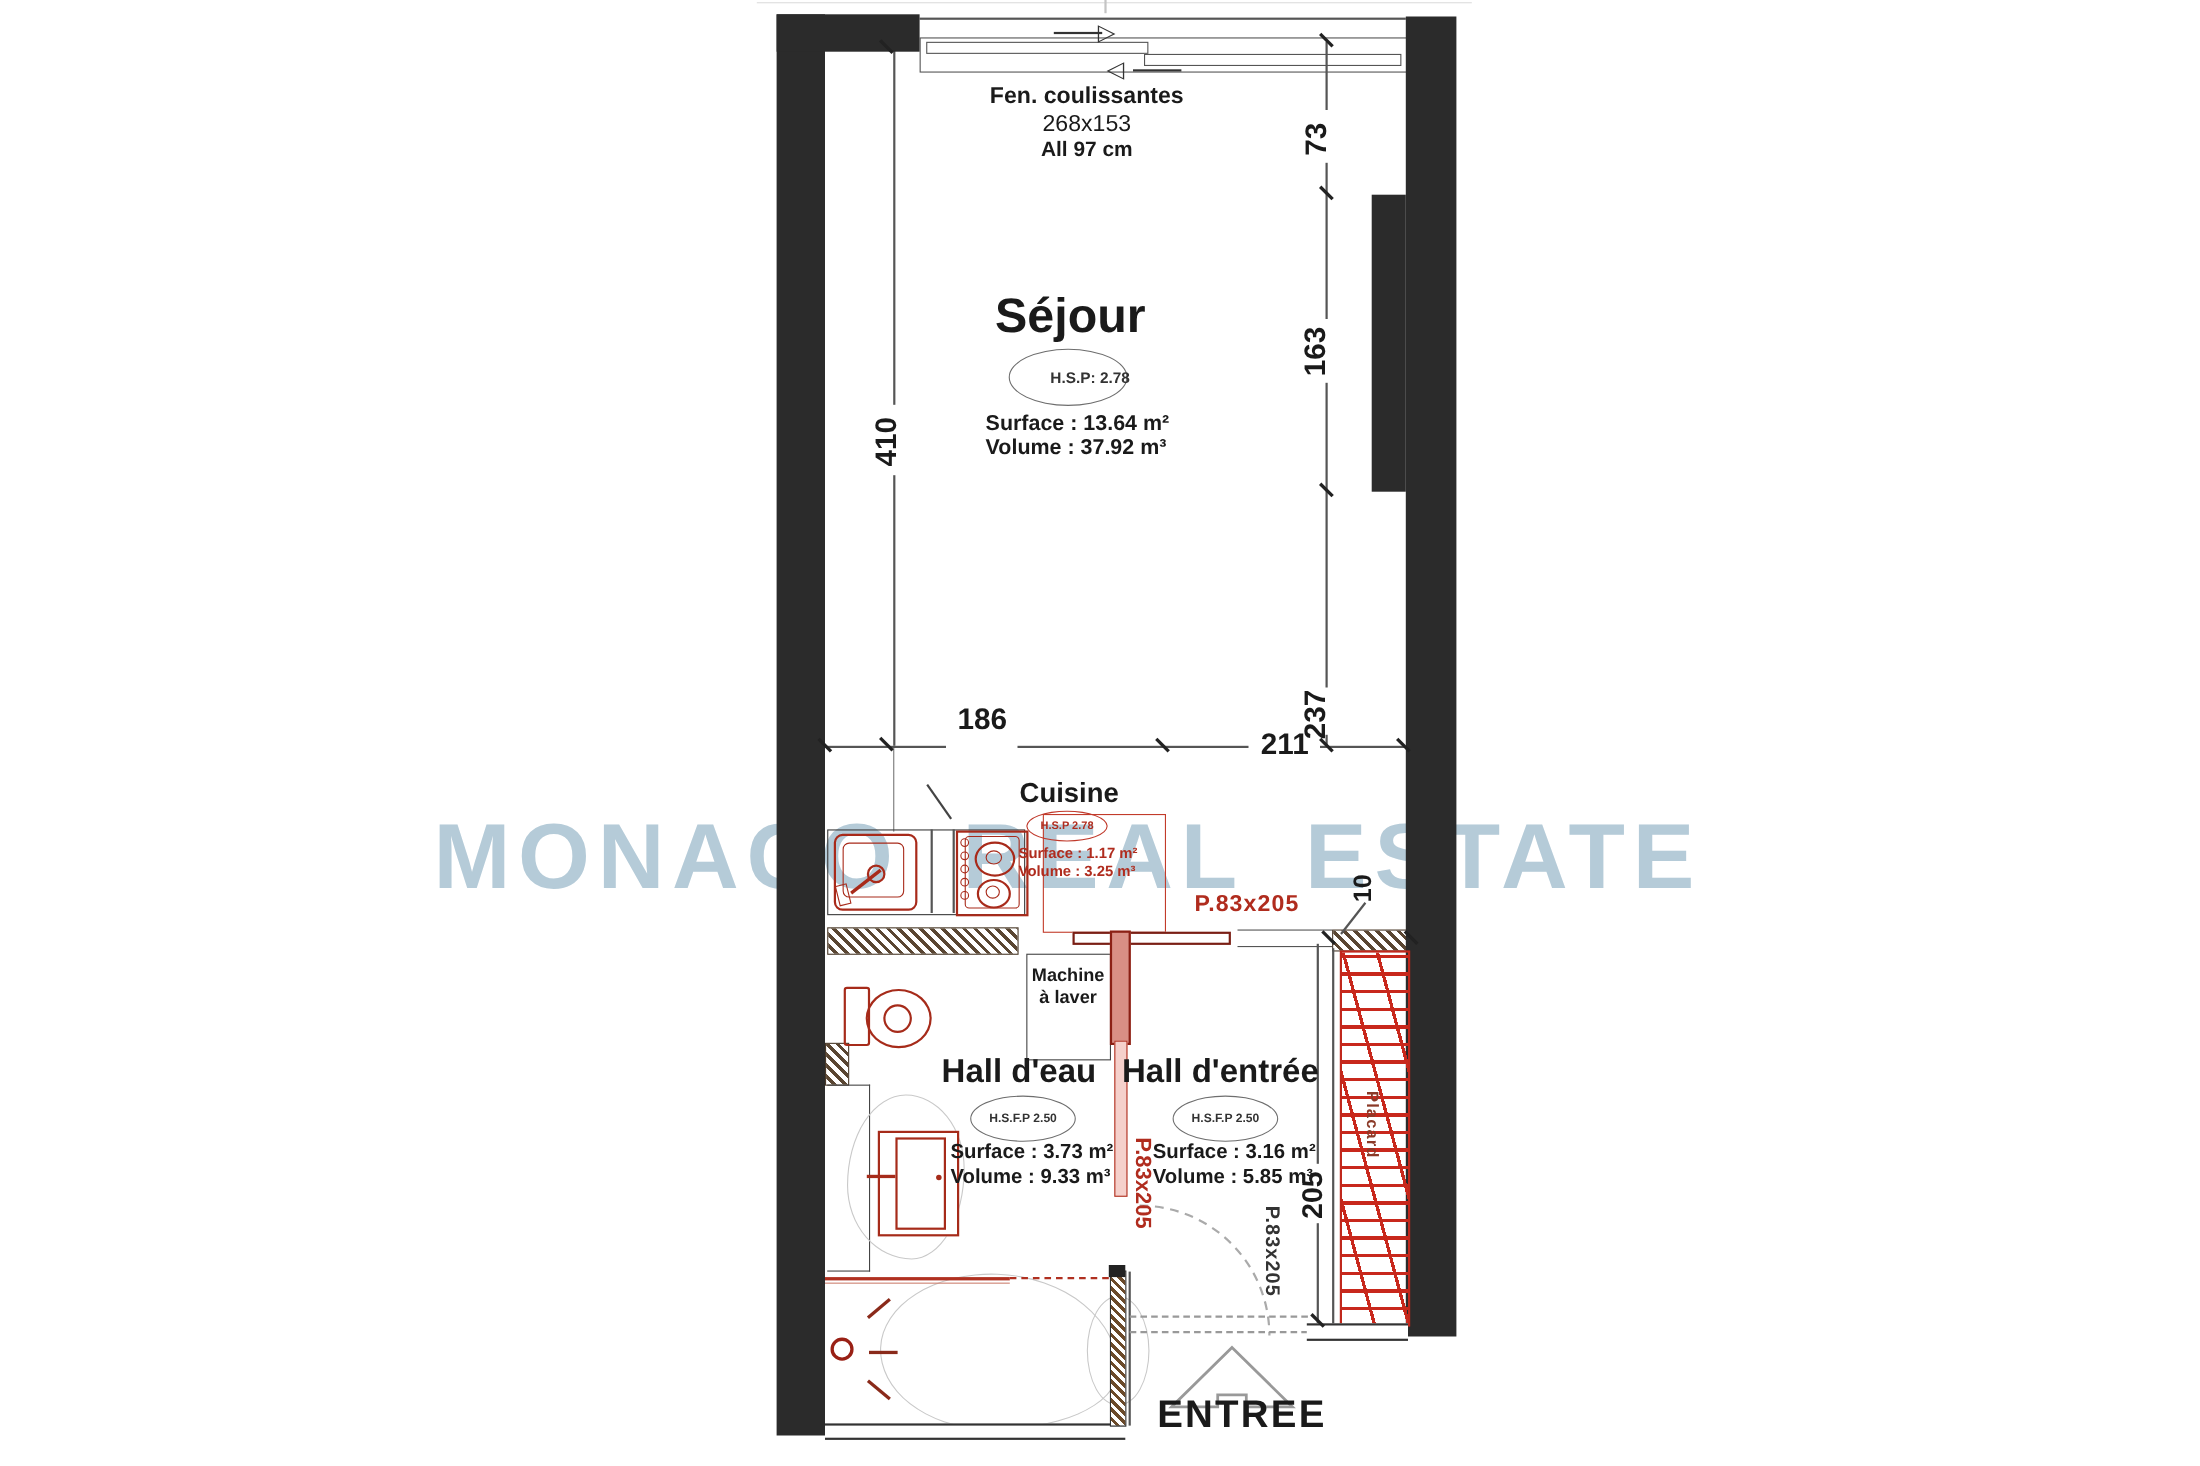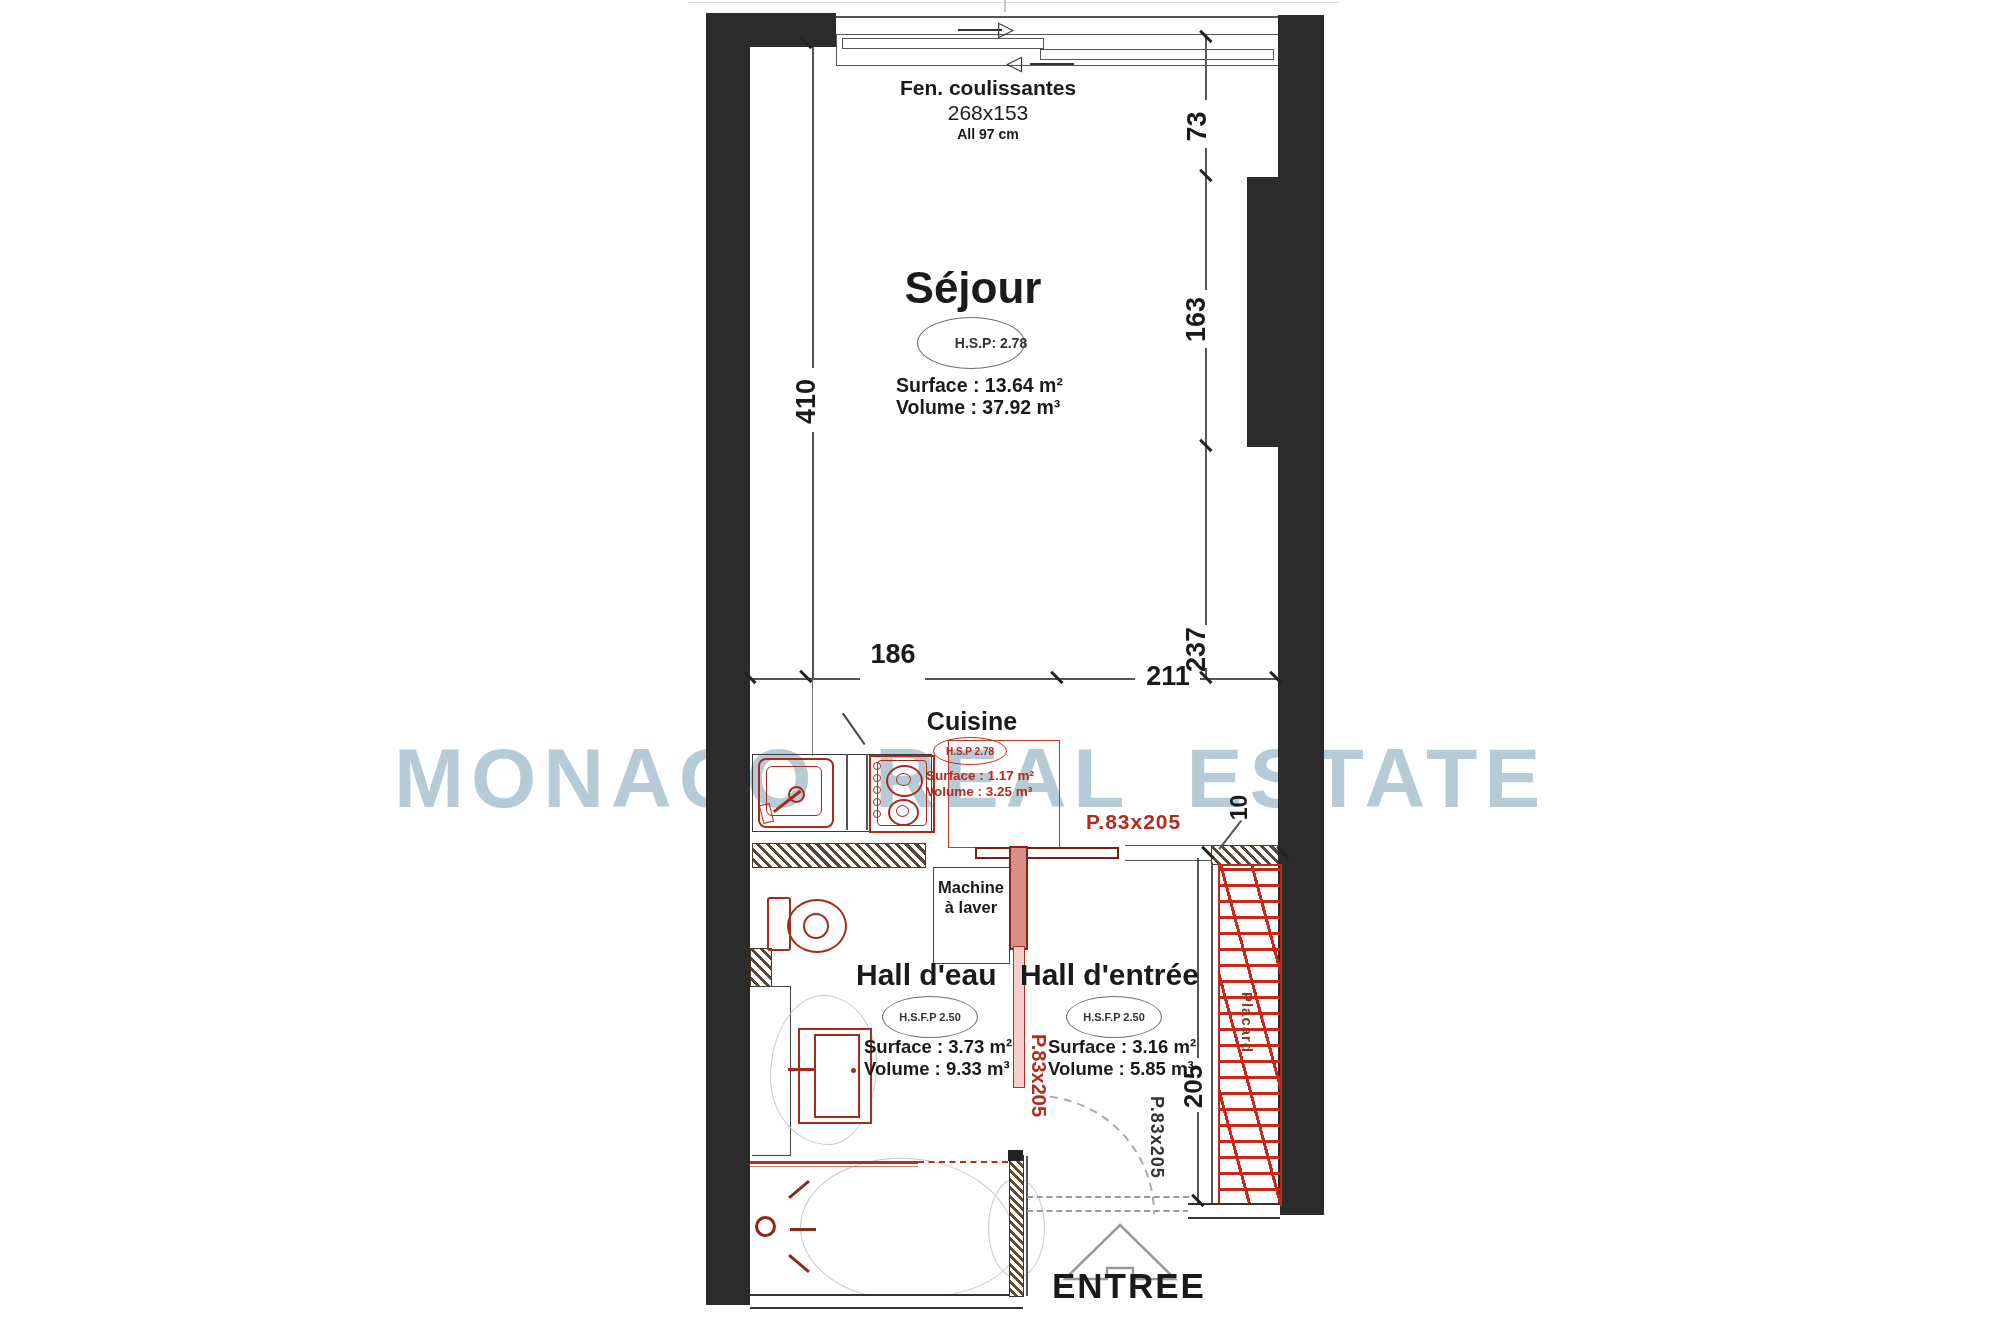--- a/index.html
+++ b/index.html
@@ -54,21 +54,21 @@
   <div class="abs thinline" style="left:836px;top:16px;width:442px;height:1.5px;"></div>
   <div class="abs" style="left:836px;top:34px;width:442px;height:30px;border:1.5px solid #555;z-index:2;"></div>
   <div class="abs" style="left:842px;top:38px;width:200px;height:9px;border:1.5px solid #555;background:#fff;z-index:2;"></div>
   <div class="abs" style="left:1040px;top:49px;width:232px;height:9px;border:1.5px solid #555;background:#fff;z-index:2;"></div>
   <div class="abs thinline" style="left:958px;top:29px;width:44px;height:1.5px;background:#333;"></div>
   <div class="abs txt" style="left:998px;top:17px;font-size:21px;color:#333;">▷</div>
   <div class="abs txt" style="left:1006px;top:51px;font-size:21px;color:#333;">◁</div>
   <div class="abs thinline" style="left:1030px;top:63px;width:44px;height:1.5px;background:#333;"></div>
   <div class="abs txt ctr" style="left:868px;top:76px;width:240px;font-size:21px;font-weight:700;">Fen. coulissantes</div>
   <div class="abs txt ctr" style="left:868px;top:101px;width:240px;font-size:21px;font-weight:400;">268x153</div>
-  <div class="abs txt ctr" style="left:868px;top:126px;width:240px;font-size:14px;font-weight:700;">All 97 cm</div>
+  <div class="abs txt ctr" style="left:868px;top:126px;width:240px;font-size:19px;font-weight:700;">All 97 cm</div>
 
   <div class="abs thinline" style="left:812px;top:45px;width:1.5px;height:323px;"></div>
   <div class="abs thinline" style="left:812px;top:432px;width:1.5px;height:246px;"></div>
   <div class="abs thinline" style="left:812px;top:680px;width:1px;height:76px;background:#777;"></div>
   <div class="abs dim ctr vrot" style="left:766px;top:386px;width:80px;">410</div>
 
   <div class="abs thinline" style="left:1205px;top:38px;width:1.5px;height:62px;"></div>
   <div class="abs thinline" style="left:1205px;top:148px;width:1.5px;height:142px;"></div>
   <div class="abs thinline" style="left:1205px;top:348px;width:1.5px;height:277px;"></div>
   <div class="abs thinline" style="left:1205px;top:668px;width:1.5px;height:11px;"></div>

